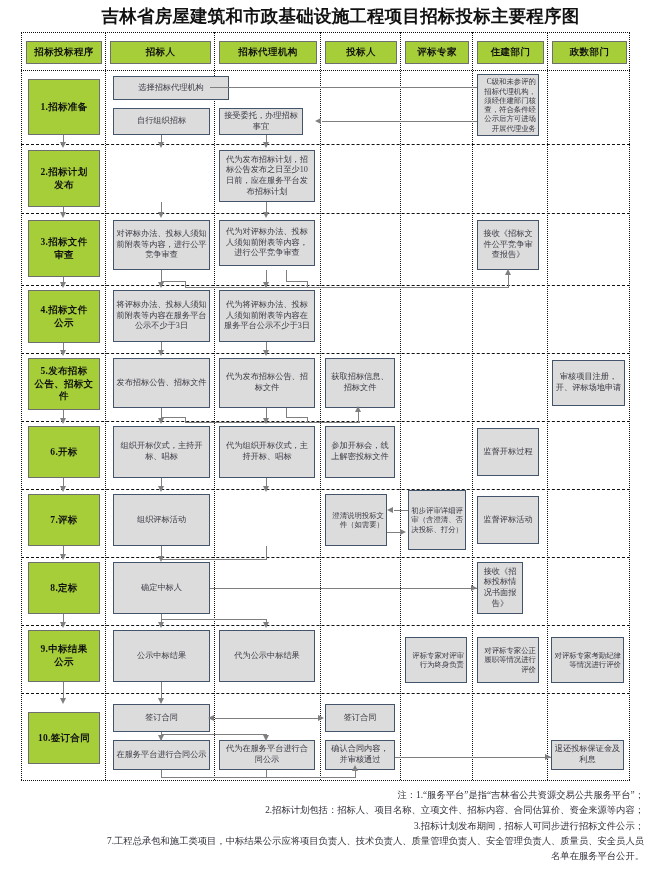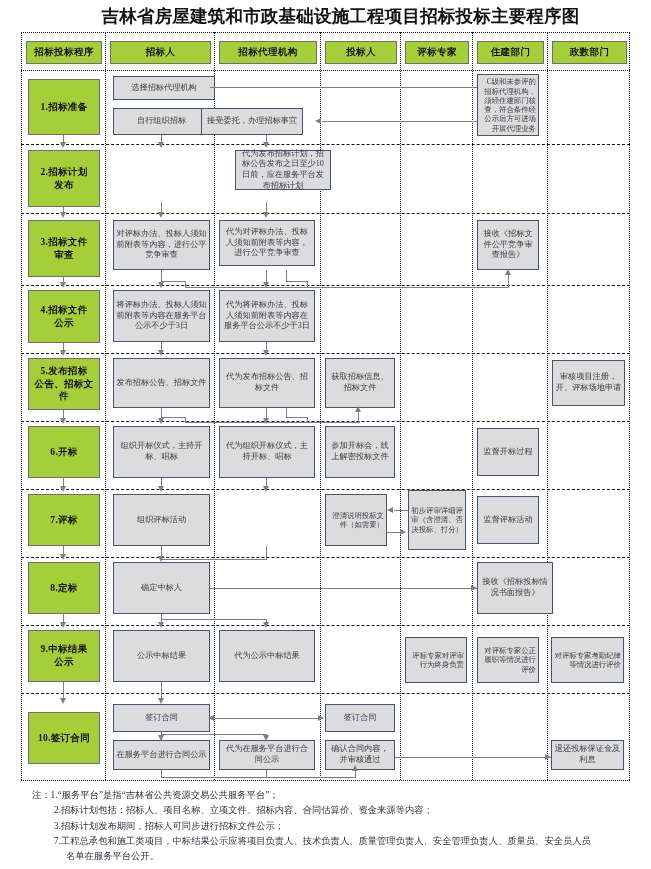--- a/index.html
+++ b/index.html
@@ -57,23 +57,23 @@
   .conn{position:absolute;background:#7f7f7f;}
   .v{width:1.4px;}
   .h{height:1.4px;}
   .arrow{position:absolute;width:0;height:0;}
   .arrow.down{border-left:3.6px solid transparent;border-right:3.6px solid transparent;border-top:6px solid #7f7f7f;}
   .arrow.up{border-left:3.6px solid transparent;border-right:3.6px solid transparent;border-bottom:6px solid #7f7f7f;}
   .arrow.left{border-top:3.6px solid transparent;border-bottom:3.6px solid transparent;border-right:6px solid #7f7f7f;}
   .arrow.right{border-top:3.6px solid transparent;border-bottom:3.6px solid transparent;border-left:6px solid #7f7f7f;}
 
   
-  .notes{position:absolute;left:32px;top:788px;width:620px;
+  .notes{position:absolute;left:24px;top:788px;width:620px;
     font-size:9.3px;line-height:1.65;color:#2f2f3a;
-    font-family:"Liberation Serif","DejaVu Serif",serif;}
+    font-family:"Liberation Serif","DejaVu Serif",serif;text-align:right;}
   .notes .ln{white-space:nowrap;}
   .notes .ind{padding-left:22px;}
   .notes .ind2{padding-left:34px;}
 </style>
 </head>
 <body>
 
 <div id="root">
 
   <div class="title">吉林省房屋建筑和市政基础设施工程项目招标投标主要程序图</div>
@@ -134,36 +134,36 @@
   <div class="arrow down" style="left:60px;top:418px"></div>
   <div class="conn v" style="left:63px;top:478px;height:10px"></div>
   <div class="arrow down" style="left:60px;top:486px"></div>
   <div class="conn v" style="left:63px;top:546px;height:10px"></div>
   <div class="arrow down" style="left:60px;top:554px"></div>
   <div class="conn v" style="left:63px;top:614px;height:10px"></div>
   <div class="arrow down" style="left:60px;top:622px"></div>
   <div class="conn v" style="left:63px;top:682px;height:18px"></div>
   <div class="arrow down" style="left:60px;top:698px"></div>
 
-  <div class="node" style="left:113px;top:76px;width:102px;height:24px">选择招标代理机构</div>
+  <div class="node" style="left:113px;top:76px;width:116px;height:24px">选择招标代理机构</div>
   <div class="node" style="left:113px;top:108px;width:97px;height:27px">自行组织招标</div>
-  <div class="node" style="left:201px;top:108px;width:102px;height:27px">接受委托，办理招标事宜</div>
+  <div class="node" style="left:219px;top:108px;width:84px;height:27px">接受委托，办理招标事宜</div>
   <div class="node tight" style="left:477px;top:74px;width:62px;height:62px">C级和未参评的招标代理机构，须经住建部门核查，符合条件经公示后方可进场开展代理业务</div>
 
   <div class="conn h" style="left:210px;top:87px;width:267px"></div>
 
   <div class="conn h" style="left:322px;top:121px;width:155px"></div>
   <div class="arrow left" style="left:315px;top:118px"></div>
 
   <div class="conn v" style="left:161px;top:135px;height:9px"></div>
   <div class="arrow down" style="left:158px;top:142px"></div>
   <div class="conn v" style="left:266px;top:135px;height:9px"></div>
   <div class="arrow down" style="left:263px;top:142px"></div>
 
-  <div class="node" style="left:235px;top:150px;width:96px;height:40px">代为发布招标计划，招标公告发布之日至少10日前，应在服务平台发布招标计划</div>
+  <div class="node" style="left:219px;top:150px;width:96px;height:52px">代为发布招标计划，招标公告发布之日至少10日前，应在服务平台发布招标计划</div>
 
   <div class="conn v" style="left:161px;top:202px;height:12px"></div>
   <div class="arrow down" style="left:158px;top:212px"></div>
   <div class="conn v" style="left:266px;top:202px;height:12px"></div>
   <div class="arrow down" style="left:263px;top:212px"></div>
 
   <div class="node" style="left:113px;top:220px;width:97px;height:50px">对评标办法、投标人须知前附表等内容，进行公平竞争审查</div>
   <div class="node" style="left:219px;top:220px;width:96px;height:46px">代为对评标办法、投标人须知前附表等内容，进行公平竞争审查</div>
   <div class="node" style="left:477px;top:220px;width:62px;height:50px">接收《招标文件公平竞争审查报告》</div>
 
@@ -230,21 +230,21 @@
 
   <div class="conn h" style="left:387px;top:532px;width:14px"></div>
   <div class="arrow right" style="left:400px;top:529px"></div>
 
   <div class="conn v" style="left:266px;top:546px;height:14px"></div>
   <div class="conn h" style="left:161px;top:559px;width:106px"></div>
   <div class="conn v" style="left:161px;top:546px;height:14px"></div>
   <div class="arrow down" style="left:158px;top:556px"></div>
 
   <div class="node" style="left:113px;top:562px;width:97px;height:52px">确定中标人</div>
-  <div class="node" style="left:477px;top:562px;width:76px;height:52px">接收《招标投标情况书面报告》</div>
+  <div class="node" style="left:477px;top:562px;width:46px;height:52px">接收《招标投标情况书面报告》</div>
 
   <div class="conn h" style="left:210px;top:588px;width:267px"></div>
   <div class="arrow right" style="left:471px;top:585px"></div>
 
   <div class="conn v" style="left:161px;top:614px;height:10px"></div>
   <div class="arrow down" style="left:158px;top:622px"></div>
   <div class="conn v" style="left:161px;top:614px;height:6px"></div>
   <div class="conn h" style="left:161px;top:619px;width:106px"></div>
   <div class="conn v" style="left:266px;top:619px;height:7px"></div>
   <div class="arrow down" style="left:263px;top:622px"></div>

